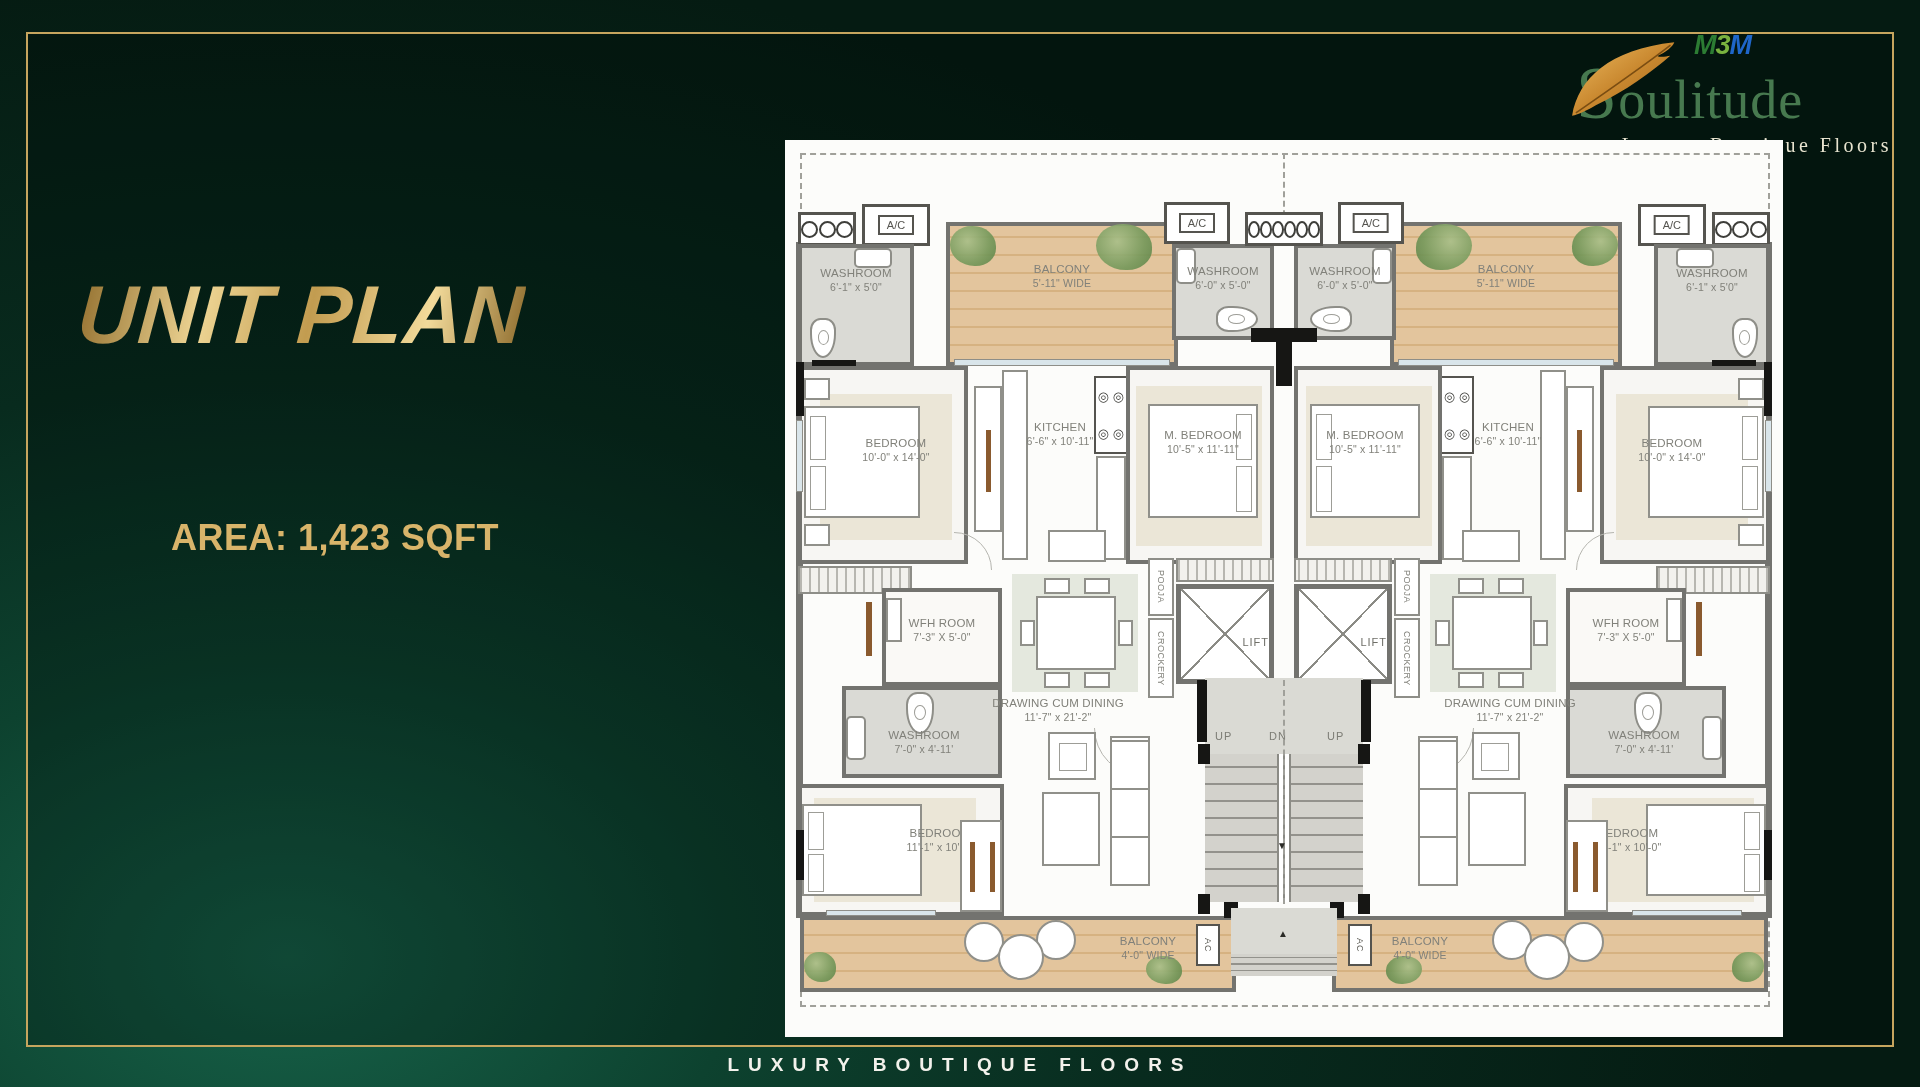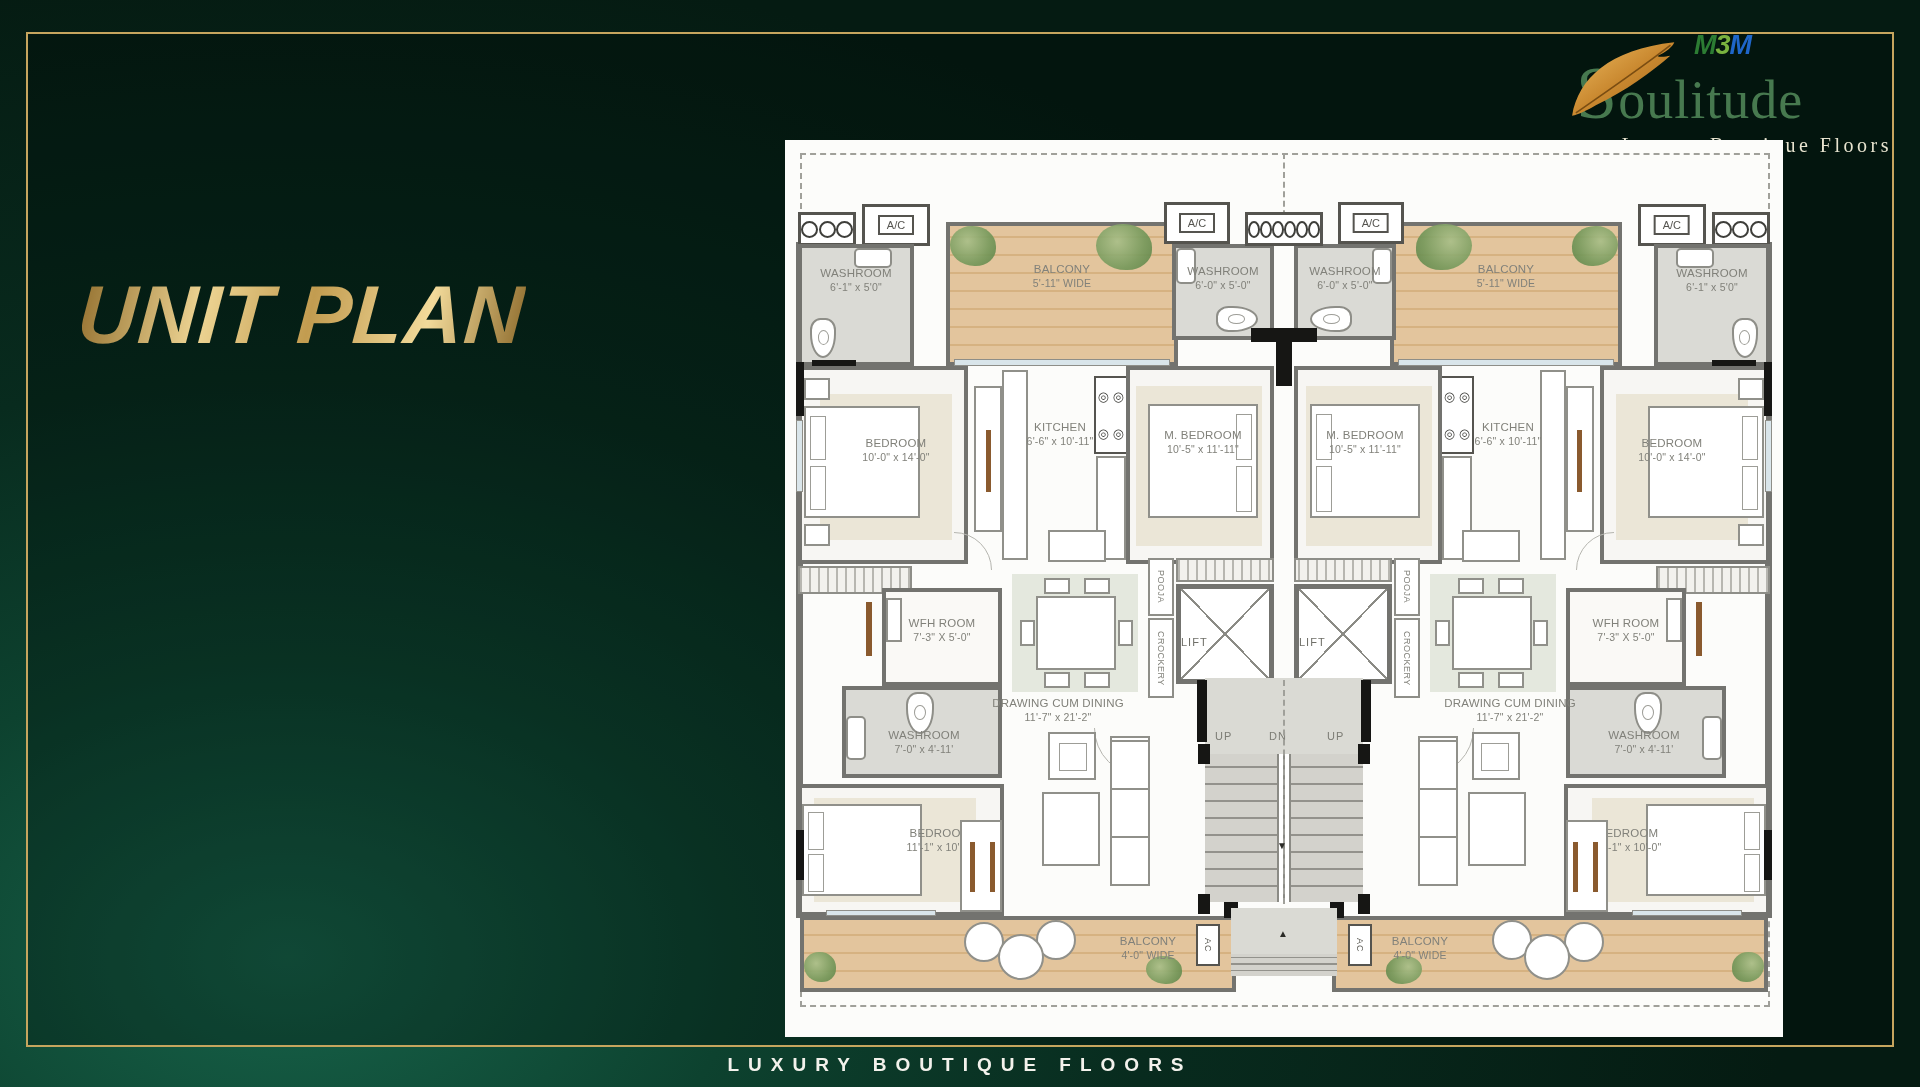--- a/index.html
+++ b/index.html
@@ -56,21 +56,21 @@
   .acbox .in{border:2px solid #55544f;padding:0 7px;font-size:11px;color:#55544f;line-height:16px;}
   .acsm{position:absolute;border:2px solid #55544f;background:#fff;display:flex;align-items:center;justify-content:center;box-sizing:border-box;}
   .acsm span{writing-mode:vertical-rl;font-size:9px;color:#63625c;letter-spacing:1px;}
   .svc{position:absolute;border:3px solid #55544f;background:#fff;display:flex;align-items:center;justify-content:space-evenly;box-sizing:border-box;}
   .svc .c{width:13px;height:13px;border:2.5px solid #3e3e3a;border-radius:50%;}
   .vlbl{position:absolute;writing-mode:vertical-rl;font-size:9px;color:#82827b;border:2px solid #8e8e88;background:#fff;
     display:flex;align-items:center;justify-content:center;letter-spacing:.5px;box-sizing:border-box;}
   .lift{position:absolute;border:5px solid #73736f;box-sizing:border-box;
     background:linear-gradient(to top right,transparent calc(50% - 1px),#8b8b85 calc(50% - 1px) calc(50% + 1px),transparent calc(50% + 1px)),
                linear-gradient(to bottom right,transparent calc(50% - 1px),#8b8b85 calc(50% - 1px) calc(50% + 1px),transparent calc(50% + 1px)),#fff;}
-  .lift span{position:absolute;left:0;right:0;top:52%;text-align:left;font-size:11px;color:#6f6f68;letter-spacing:1px;}
+  .lift span{position:absolute;left:0;right:0;top:52%;text-align:right;font-size:11px;color:#6f6f68;letter-spacing:1px;}
   .rlbl{position:absolute;text-align:center;color:#81817a;font-size:11.5px;line-height:1.28;letter-spacing:.2px;}
   .rlbl span{display:block;}
   .rlbl .l2{font-size:10.5px;}
   .stove{position:absolute;background:#fff;border:2px solid #55544f;display:grid;grid-template-columns:1fr 1fr;
     place-items:center;color:#3e3e3a;font-size:13px;box-sizing:border-box;}
   .sofa{position:absolute;border:2px solid #90908a;box-sizing:border-box;
     background:repeating-linear-gradient(0deg,#fff 0 46px,#90908a 46px 48px);}
   .toilet{position:absolute;background:#fff;border:2px solid #8e8e88;border-radius:40% 40% 50% 50%/30% 30% 60% 60%;box-sizing:border-box;}
   .toilet.h{border-radius:30% 60% 60% 30%/40% 50% 50% 40%;}
   .toilet::after{content:"";position:absolute;left:25%;top:28%;width:42%;height:36%;border:1.5px solid #9d9d97;border-radius:50%;}
@@ -104,20 +104,21 @@
       <path d="M6,62 C18,28 52,6 114,10 C112,14 104,18 96,20 C98,22 104,22 108,22 C88,34 60,48 30,56 C22,59 12,62 6,62 Z" fill="url(#fg)"></path>
       <path d="M10,60 C40,46 80,28 110,12" stroke="#7a4d12" stroke-width="1.5" fill="none"></path>
     </svg>
     <div class="m3m"><span class="g">M</span><span class="l">3</span><span class="b">M</span></div>
     <div class="lname"><span class="cap">S</span><span>oulitude</span></div>
     <div class="ltag">Luxury Boutique Floors</div>
   </div>
 
   <div class="heading">UNIT PLAN</div>
   <div class="subhead">
+    <div>AREA: 1,423 SQFT</div>
   </div>
 
   <div class="plan-panel">
     <div class="boundary"></div>
     <div class="cdash" style="left:498px;top:13px;height:92px"></div>
 
     <div class="unit left">
       <div class="wallv" style="left:0;top:102px;width:7px;height:676px"></div>
       <div class="svc" style="left:2px;top:72px;width:58px;height:34px">
           <i class="c"></i>

